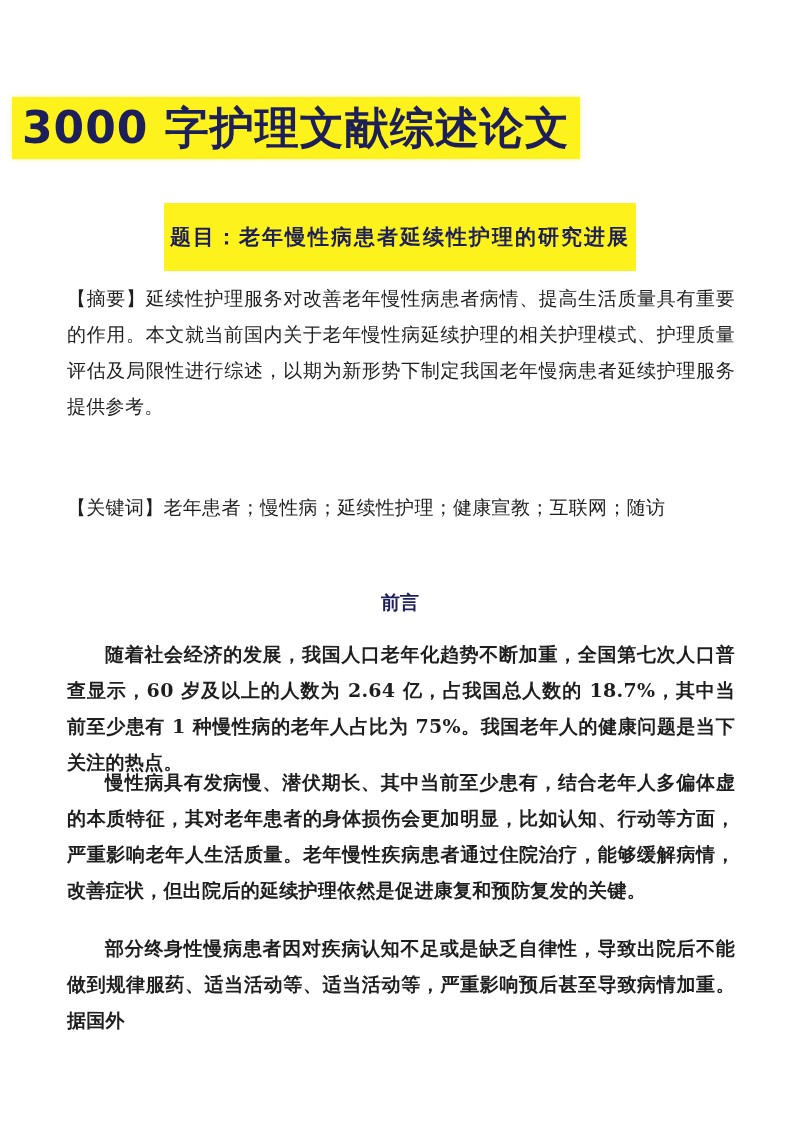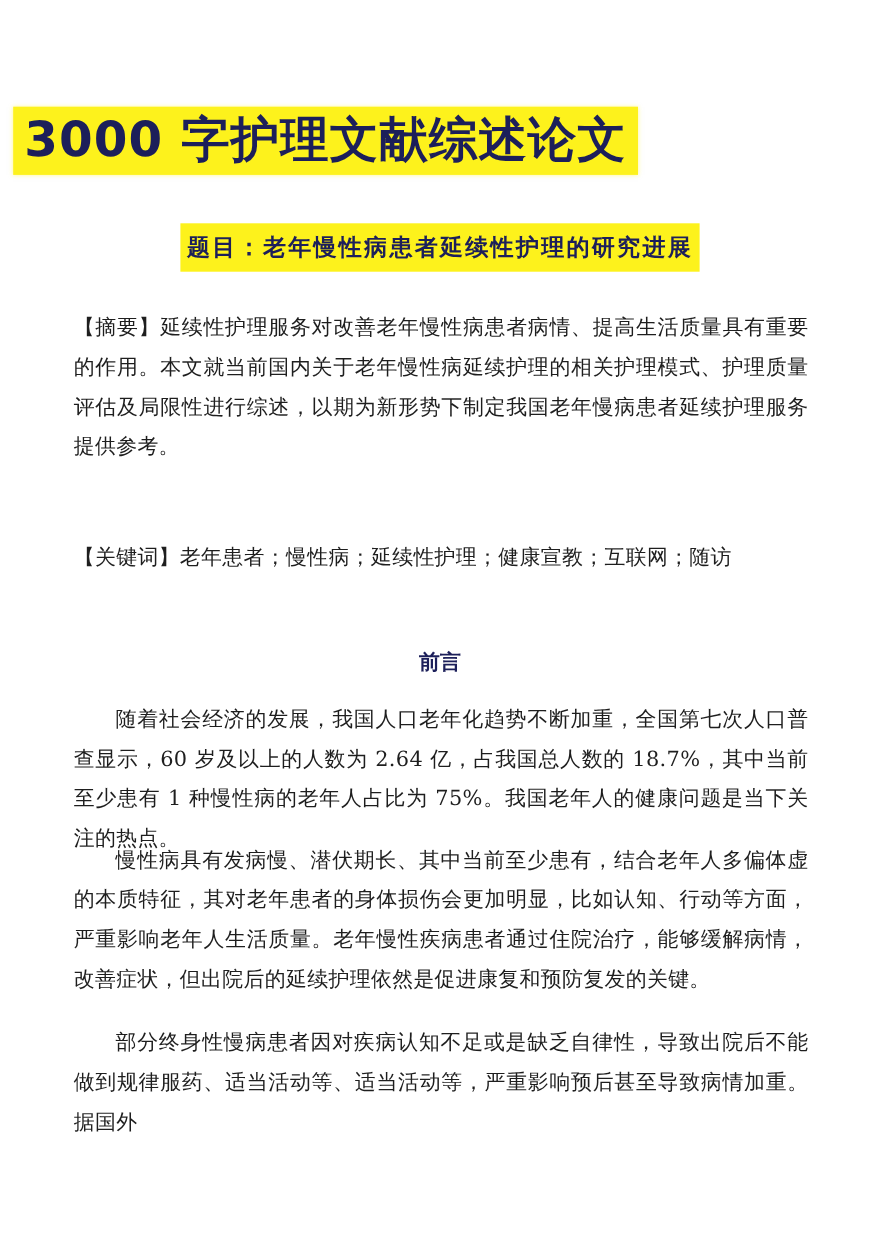--- a/index.html
+++ b/index.html
@@ -51,34 +51,34 @@
     }
     .subtitle {
       display: inline-block;
       background: #fdf21c;
       color: #1c1f5a;
       font-family: "DejaVu Serif", "Liberation Serif", serif;
       font-weight: bold;
       font-size: 21px;
       line-height: 36px;
       height: 36px;
-      padding: 4px 6px;
+      padding: 16px 6px;
       letter-spacing: 2px;
     }
     .para {
       position: absolute;
       left: 67px;
       width: 668px;
       font-size: 19px;
       line-height: 36px;
       text-align: justify;
       color: #1e1e1e;
       letter-spacing: 0.3px;
     }
-    .para.indent { text-indent: 38px; }
+    .para.indent { text-indent: 38px; font-weight: bold; }
     .abstract { top: 280px; }
     .keywords { top: 489px; }
     .section-heading {
       position: absolute;
       top: 588px;
       left: 0;
       width: 800px;
       text-align: center;
       font-family: Liberation Serif, serif;
       font-weight: bold;

